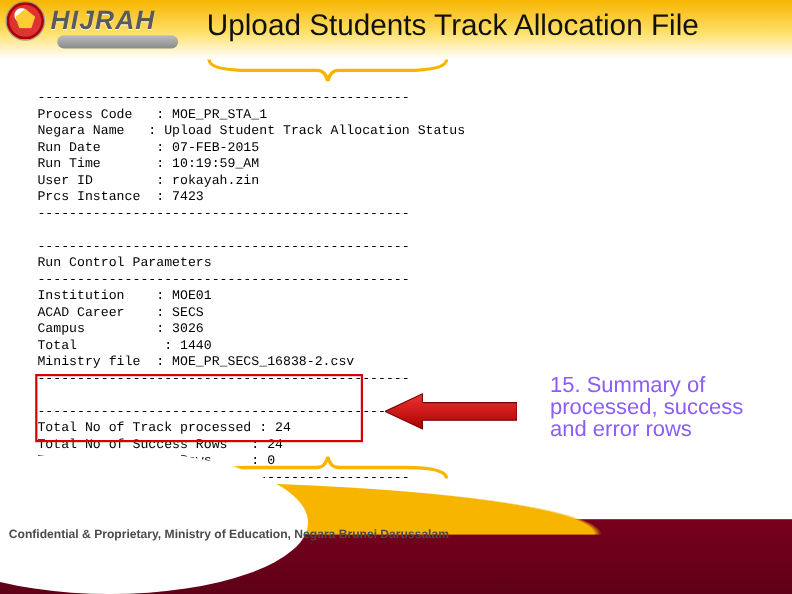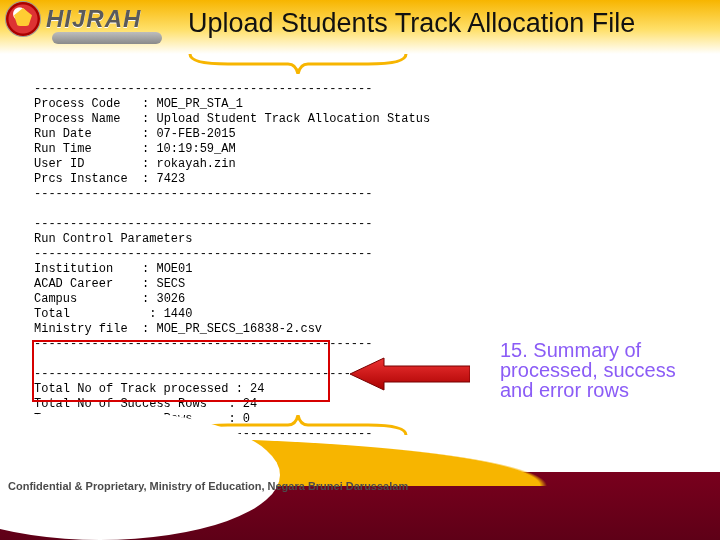--- a/index.html
+++ b/index.html
@@ -114,21 +114,21 @@
 </div>
 
 <div class="bracket-top">
   <svg viewBox="0 0 220 22" preserveAspectRatio="none">
     <path d="M2 2 Q2 12 40 12 L100 12 Q108 12 110 22 Q112 12 120 12 L180 12 Q218 12 218 2" fill="none" stroke="#f7b500" stroke-width="3"></path>
   </svg>
 </div>
 
 <pre class="log"><span class="dash">-----------------------------------------------</span>
 <span><span>Process Code</span>   : <span>MOE_PR_STA_1</span></span>
-<span><span>Process Name</span>   : <span>Upload Student Track Allocation Status</span></span>
+<span><span>Negara Name</span>   : <span>Upload Student Track Allocation Status</span></span>
 <span><span>Run Date</span>       : <span>07-FEB-2015</span></span>
 <span><span>Run Time</span>       : <span>10:19:59_AM</span></span>
 <span><span>User ID</span>        : <span>rokayah.zin</span></span>
 <span><span>Prcs Instance</span>  : <span>7423</span></span>
 <span class="dash">-----------------------------------------------</span>
 
 <span class="dash">-----------------------------------------------</span>
 <span>Run Control Parameters</span>
 <span class="dash">-----------------------------------------------</span>
 <span><span>Institution</span>    : <span>MOE01</span></span>

